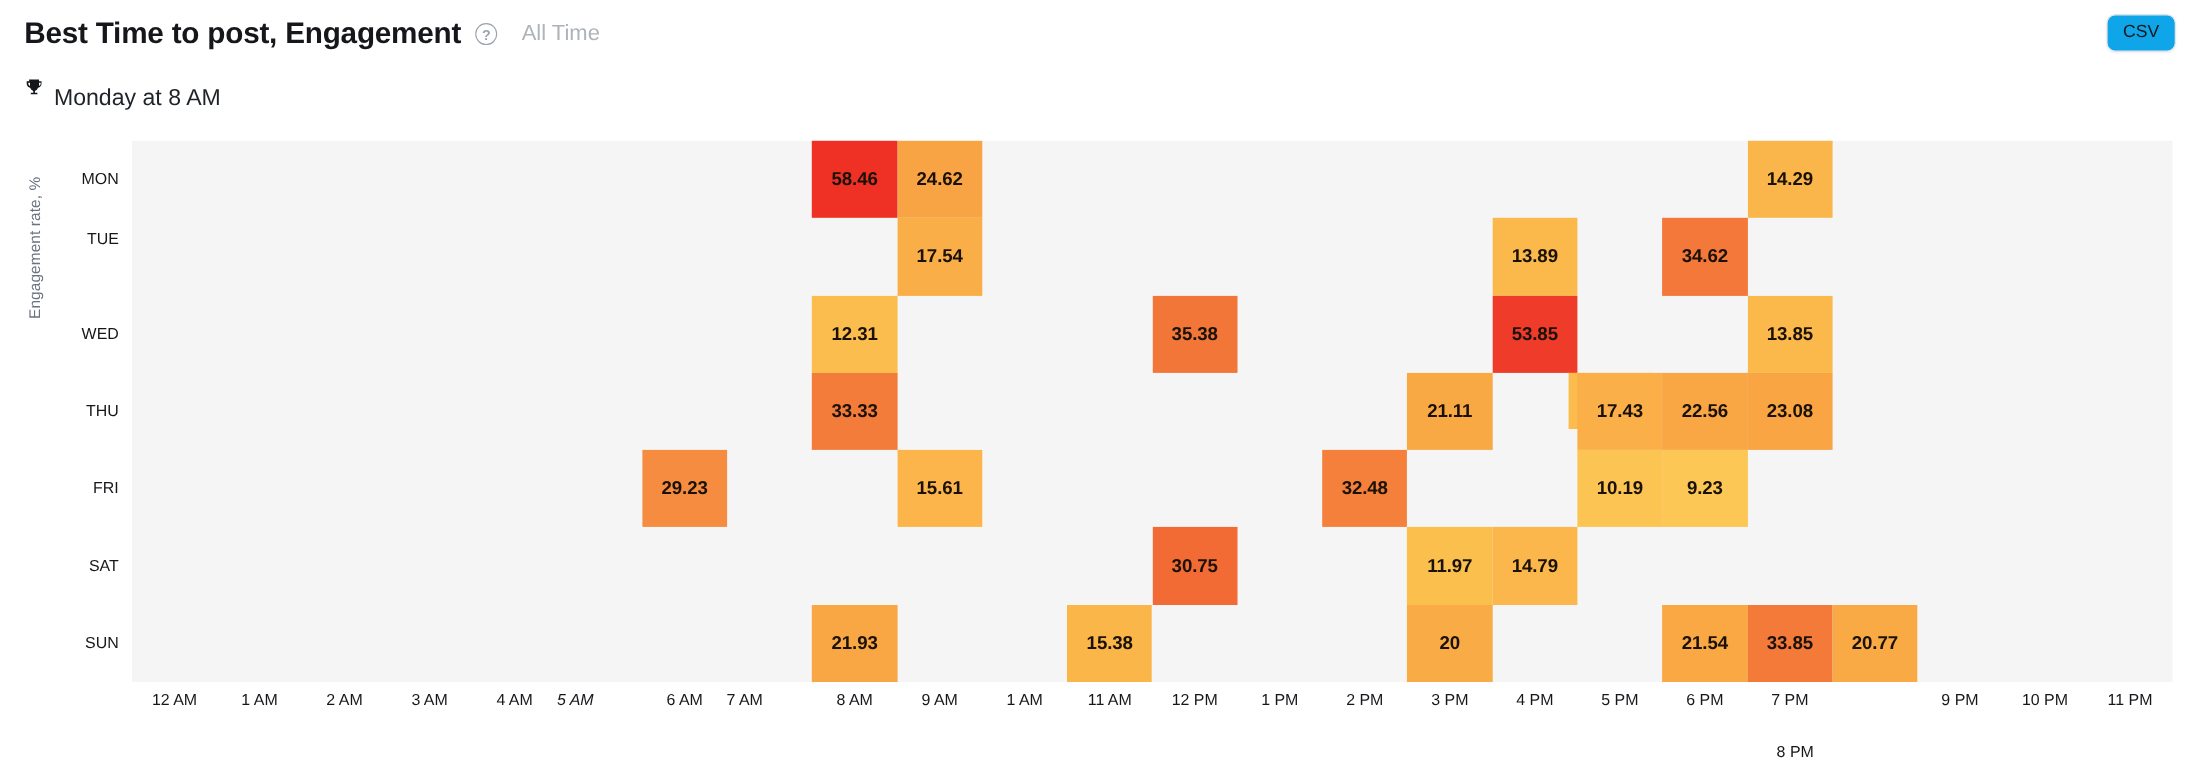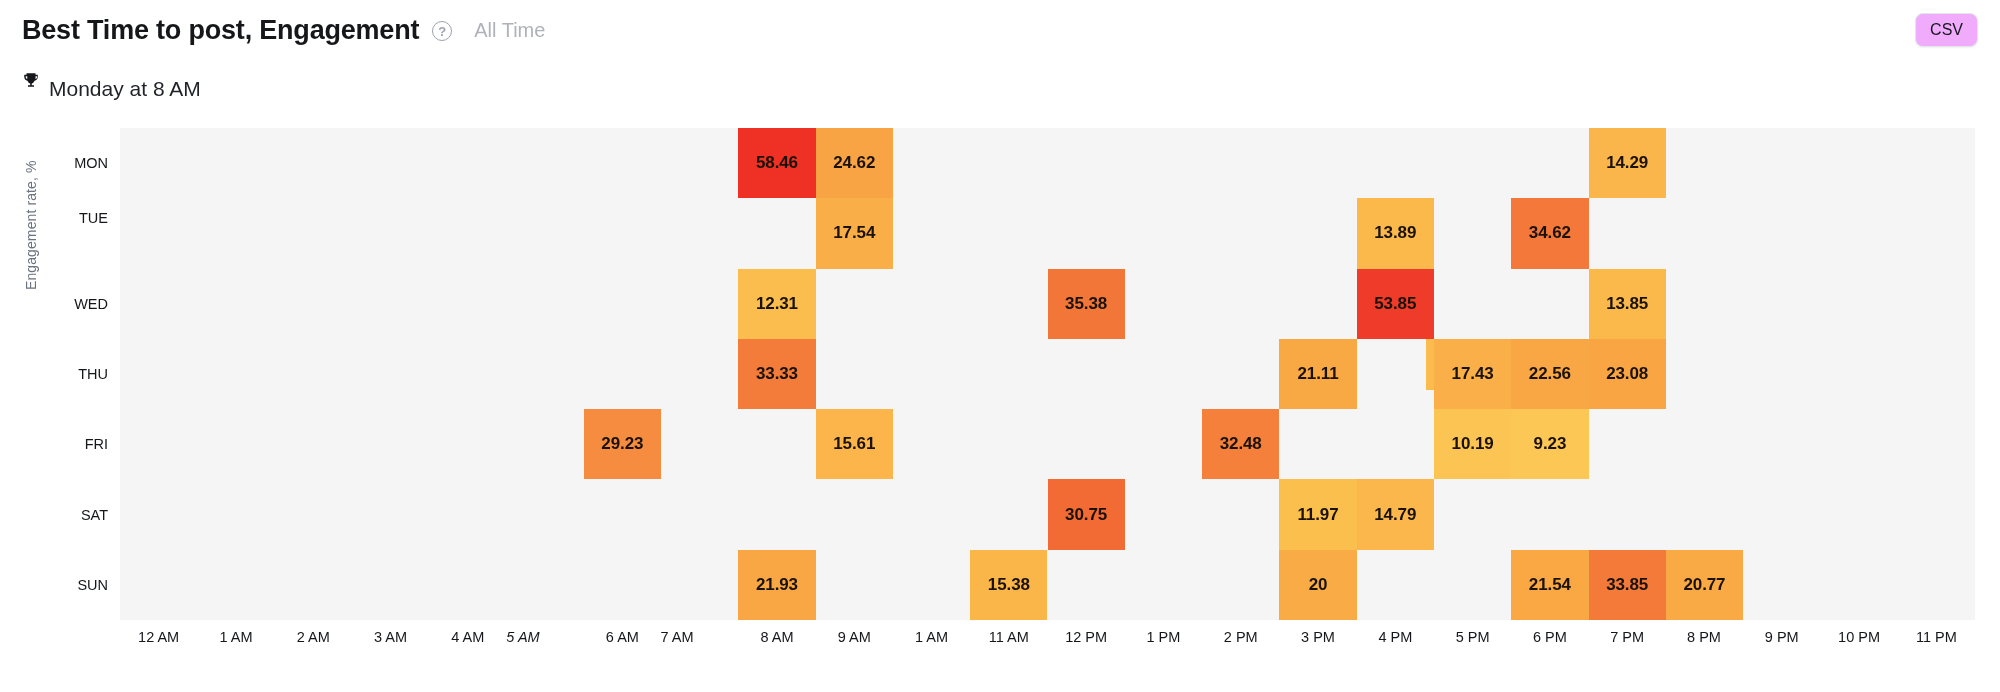--- a/index.html
+++ b/index.html
@@ -77,21 +77,21 @@
     white-space: nowrap;
     margin-top: 16px;
   }
 
   .csv-button {
     position: absolute;
     right: 22px; top: 13px;
     min-width: 62px;
     height: 34px;
     padding: 0 14px;
-    background: #f0abfc;
+    background: #0ea5e9;
     border: 1px solid #e3e6ea;
     border-radius: 8px;
     box-shadow: 0 1px 2px rgba(16,24,40,0.06);
     font-size: 16px;
     font-weight: 500;
     color: #15171a;
     display: flex;
     align-items: center;
     justify-content: center;
     cursor: pointer;
@@ -234,20 +234,20 @@
         <div class="xlabel" style="left: 931.562px;">1 AM</div>
         <div class="xlabel" style="left: 1008.85px;">11 AM</div>
         <div class="xlabel" style="left: 1086.15px;">12 PM</div>
         <div class="xlabel" style="left: 1163.44px;">1 PM</div>
         <div class="xlabel" style="left: 1240.73px;">2 PM</div>
         <div class="xlabel" style="left: 1318.02px;">3 PM</div>
         <div class="xlabel" style="left: 1395.31px;">4 PM</div>
         <div class="xlabel" style="left: 1472.6px;">5 PM</div>
         <div class="xlabel" style="left: 1549.9px;">6 PM</div>
         <div class="xlabel" style="left: 1627.19px;">7 PM</div>
-        <div class="xlabel" style="left: 1704px;">8 PM</div>
+        <div class="xlabel" style="left: 1632px; margin-top: 47px;">8 PM</div>
         <div class="xlabel" style="left: 1781.77px;">9 PM</div>
         <div class="xlabel" style="left: 1859.06px;">10 PM</div>
         <div class="xlabel" style="left: 1936.35px;">11 PM</div>
       </div>
   </div>
 
 </div>
 
 </body></html>

